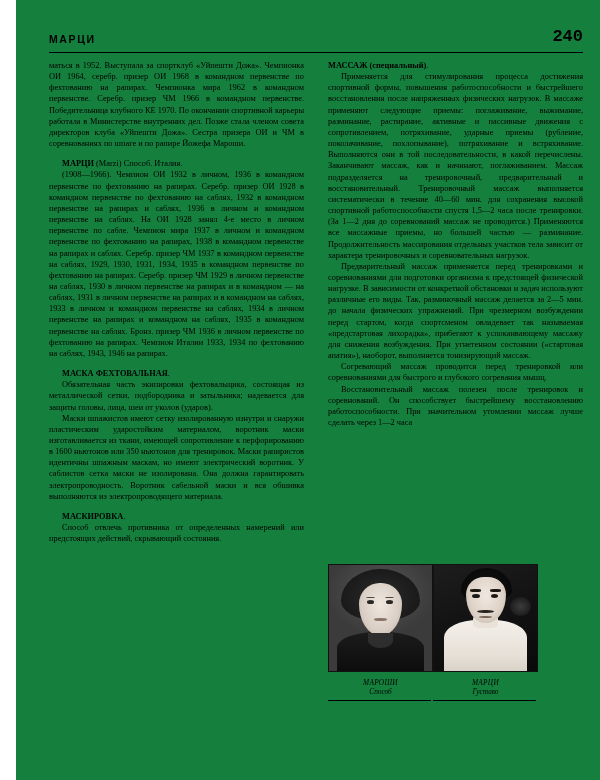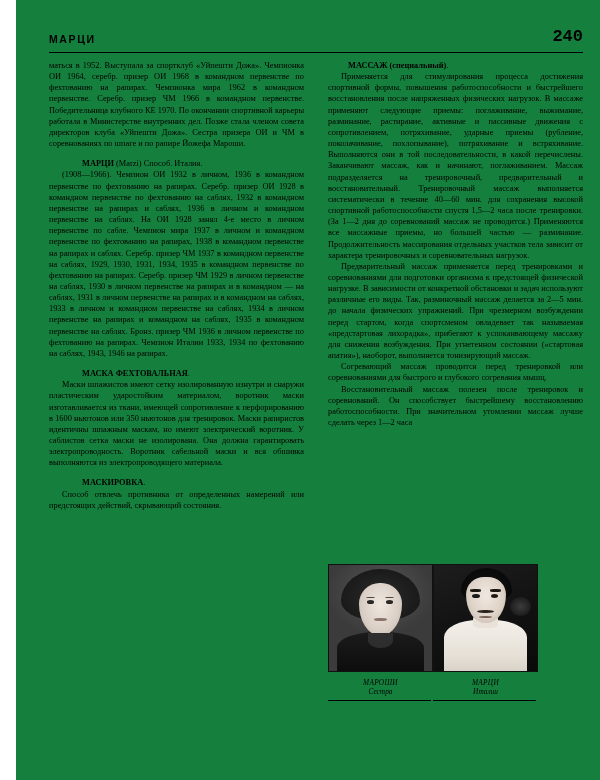--- a/index.html
+++ b/index.html
@@ -74,21 +74,20 @@
 
   .col p {
     margin: 0;
     text-indent: 13px;
   }
   .col p.noindent { text-indent: 0; }
   .col p.gap { margin-top: 9px; }
 
   .entry-head {
     font-weight: bold;
-    margin-left: 20px;
   }
   .latin {
     font-weight: normal;
   }
 
   
   .figures {
     position: absolute;
     left: 312px;
     top: 564px;
@@ -266,20 +265,21 @@
   <div class="head-rule"></div>
 
   <div class="col col-left">
 
     <p class="noindent">маться в 1952. Выступала за спортклуб «Уйпешти Дожа». Чемпионка ОИ 1964, серебр. призер ОИ 1968 в командном первенстве по фехтованию на рапирах. Чемпионка мира 1962 в командном первенстве. Серебр. призер ЧМ 1966 в командном первенстве. Победительница клубного КЕ 1970. По окончании спортивной карьеры работала в Министерстве внутренних дел. Позже стала членом совета директоров клуба «Уйпешти Дожа». Сестра призера ОИ и ЧМ в соревнованиях по шпаге и по рапире Йожефа Мароши.</p>
 
     <p class="gap"><span class="entry-head">МАРЦИ</span><span> </span><span class="latin">(Marzi)</span> <span>Способ. Италия.</span></p>
     <p>(1908—1966). Чемпион ОИ 1932 в личном, 1936 в командном первенстве по фехтованию на рапирах. Серебр. призер ОИ 1928 в командном первенстве по фехтованию на саблях, 1932 в командном первенстве на рапирах и саблях, 1936 в личном и командном первенстве на саблях. На ОИ 1928 занял 4-е место в личном первенстве по сабле. Чемпион мира 1937 в личном и командном первенстве по фехтованию на рапирах, 1938 в командном первенстве на рапирах и саблях. Серебр. призер ЧМ 1937 в командном первенстве на саблях, 1929, 1930, 1931, 1934, 1935 в командном первенстве по фехтованию на рапирах. Серебр. призер ЧМ 1929 в личном первенстве на саблях, 1930 в личном первенстве на рапирах и в командном — на саблях, 1931 в личном первенстве на рапирах и в командном на саблях, 1933 в личном и командном первенстве на саблях, 1934 в личном первенстве на рапирах и командном на саблях, 1935 в командном первенстве на саблях. Бронз. призер ЧМ 1936 в личном первенстве по фехтованию на рапирах. Чемпион Италии 1933, 1934 по фехтованию на саблях, 1943, 1946 на рапирах.</p>
 
     <p class="gap"><span class="entry-head">МАСКА ФЕХТОВАЛЬНАЯ</span><span>.</span></p>
+    <p>Обязательная часть экипировки фехтовальщика, состоящая из металлической сетки, подбородника и затыльника; надевается для защиты головы, лица, шеи от уколов (ударов).</p>
     <p>Маски шпажистов имеют сетку изолированную изнутри и снаружи пластическим ударостойким материалом, воротник маски изготавливается из ткани, имеющей сопротивление к перфорированию в 1600 ньютонов или 350 ньютонов для тренировок. Маски рапиристов идентичны шпажным маскам, но имеют электрический воротник. У саблистов сетка маски не изолирована. Она должна гарантировать электропроводность. Воротник сабельной маски и вся обшивка выполняются из электропроводящего материала.</p>
 
     <p class="gap"><span class="entry-head">МАСКИРОВКА</span><span>.</span></p>
     <p>Способ отвлечь противника от определенных намерений или предстоящих действий, скрывающий состояния.</p>
 
   </div>
 
   <div class="col col-right">
 
     <p class="noindent"><span class="entry-head">МАССАЖ (специальный)</span><span>.</span></p>
@@ -300,21 +300,21 @@
         <div class="pA-face"></div>
         <div class="pA-brow l"></div>
         <div class="pA-brow r"></div>
         <div class="pA-eye l"></div>
         <div class="pA-eye r"></div>
         <div class="pA-mouth"></div>
         <div class="pA-collar"></div>
       </div>
       <div class="caption">
         <span class="cap-surname">МАРОШИ</span>
-        <span class="cap-given">Сестра</span>
+        <span class="cap-given">Способ</span>
       </div>
       <div class="cap-rule"></div>
     </div>
 
     <div class="figure">
       <div class="photo">
         <div class="pB-bg"></div>
         <div class="pB-blob"></div>
         <div class="pB-jacket"></div>
         <div class="pB-hair"></div>
@@ -322,20 +322,20 @@
         <div class="pB-face"></div>
         <div class="pB-brow l"></div>
         <div class="pB-brow r"></div>
         <div class="pB-eye l"></div>
         <div class="pB-eye r"></div>
         <div class="pB-stache"></div>
         <div class="pB-mouth"></div>
       </div>
       <div class="caption">
         <span class="cap-surname">МАРЦИ</span>
-        <span class="cap-given">Италии</span>
+        <span class="cap-given">Густаво</span>
       </div>
       <div class="cap-rule"></div>
     </div>
 
   </div>
 
 </div>
 
 </body></html>

